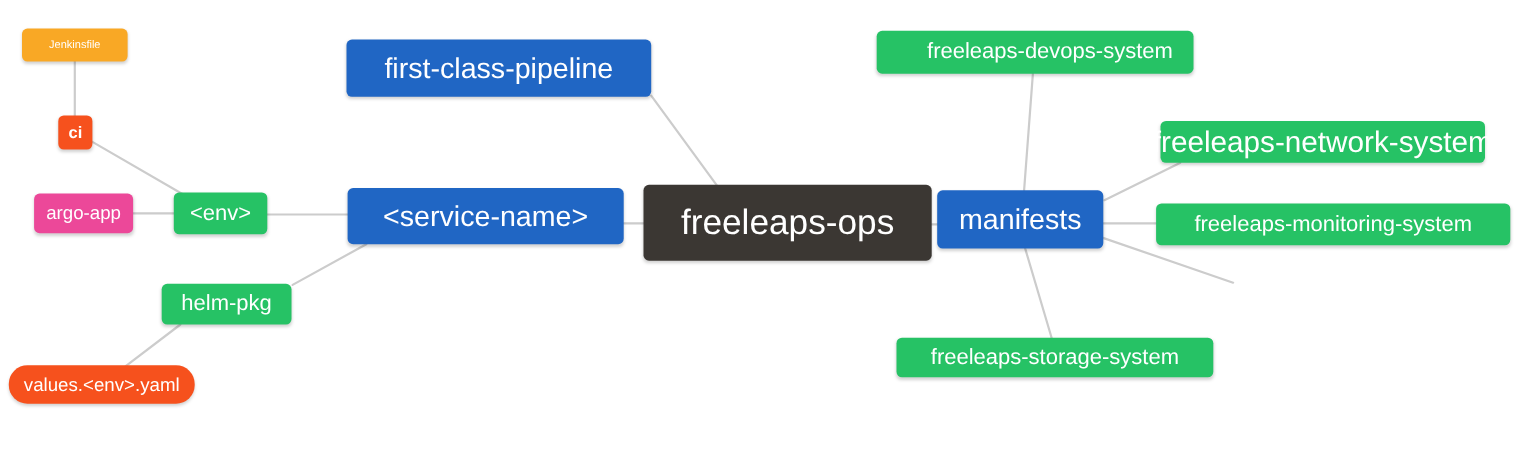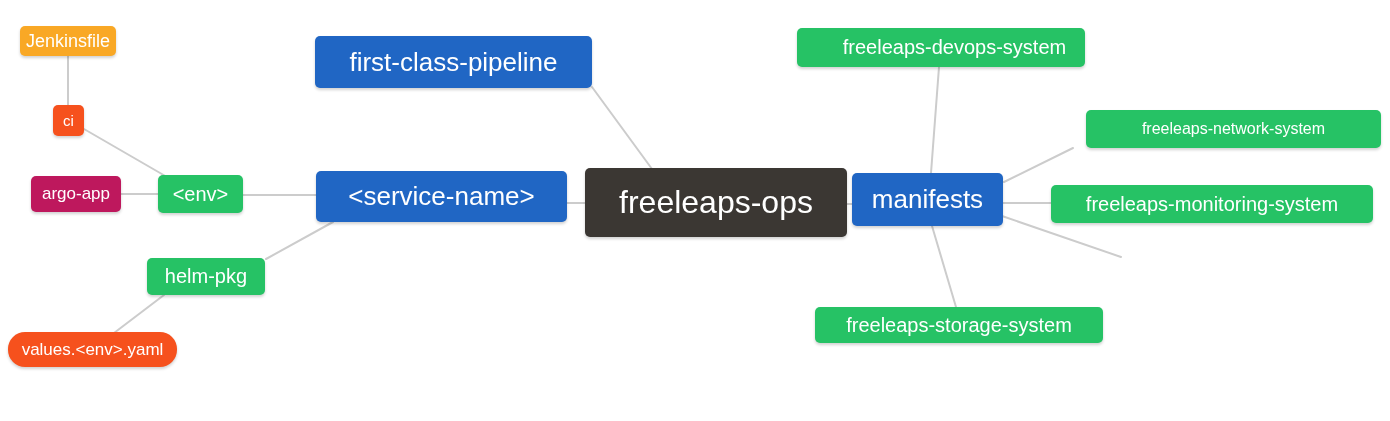--- a/index.html
+++ b/index.html
@@ -57,21 +57,21 @@
       <line x1="1002" y1="216" x2="1121" y2="257" stroke="#CCCCCC" stroke-width="2" stroke-linecap="round"></line>
       <line x1="932" y1="226" x2="956" y2="307" stroke="#CCCCCC" stroke-width="2" stroke-linecap="round"></line>
     </svg>
 
 <div class="node" style="left: 315px; top: 36px; width: 277px; height: 52px; font-size: 26px; background: rgb(32, 102, 196); color: rgb(255, 255, 255);">first-class-pipeline</div>
     <div class="node" style="left: 585px; top: 168px; width: 262px; height: 69px; font-size: 32px; background: rgb(59, 55, 51); color: rgb(255, 255, 255);">freeleaps-ops</div>
     <div class="node" style="left: 852px; top: 173px; width: 151px; height: 53px; font-size: 26px; background: rgb(32, 102, 196); color: rgb(255, 255, 255);">manifests</div>
     <div class="node" style="left: 316px; top: 171px; width: 251px; height: 51px; font-size: 26px; background: rgb(32, 102, 196); color: rgb(255, 255, 255);">&lt;service-name&gt;</div>
     <div class="node" style="left: 158px; top: 175px; width: 85px; height: 38px; font-size: 20px; background: rgb(38, 194, 101); color: rgb(255, 255, 255);">&lt;env&gt;</div>
     <div class="node" style="left: 147px; top: 258px; width: 118px; height: 37px; font-size: 20px; background: rgb(38, 194, 101); color: rgb(255, 255, 255);">helm-pkg</div>
-    <div class="node" style="left: 53px; top: 105px; width: 31px; height: 31px; font-size: 15px; background: rgb(246, 81, 29); color: rgb(255, 255, 255);">ci</div>
-    <div class="node" style="left: 31px; top: 176px; width: 90px; height: 36px; font-size: 17px; background: #be185d; color: rgb(255, 255, 255);">argo-app</div>
+    <div class="node" style="left: 53px; top: 105px; width: 31px; height: 31px; font-size: 15px; background: rgb(246, 81, 29); color: rgb(255, 255, 255); font-weight: bold;">ci</div>
+    <div class="node" style="left: 31px; top: 176px; width: 90px; height: 36px; font-size: 17px; background: #ec4899; color: rgb(255, 255, 255);">argo-app</div>
     <div class="node" style="left: 8px; top: 332px; width: 169px; height: 35px; font-size: 17px; background: rgb(246, 81, 29); color: rgb(255, 255, 255); border-radius: 17px;">values.&lt;env&gt;.yaml</div>
-    <div class="node" style="left: 20px; top: 26px; width: 96px; height: 30px; font-size: 18px; background: rgb(249, 168, 37); color: rgb(255, 255, 255);">Jenkinsfile</div>
+    <div class="node" style="left: 20px; top: 26px; width: 96px; height: 30px; font-size: 10px; background: rgb(249, 168, 37); color: rgb(255, 255, 255);">Jenkinsfile</div>
     <div class="node" style="left: 797px; top: 28px; width: 288px; height: 39px; font-size: 20px; background: rgb(38, 194, 101); color: rgb(255, 255, 255); padding-left: 27px;">freeleaps-devops-system</div>
-    <div class="node" style="left: 1055px; top: 110px; width: 295px; height: 38px; font-size: 16px; background: rgb(38, 194, 101); color: rgb(255, 255, 255); margin-left: 31px;">freeleaps-network-system</div>
+    <div class="node" style="left: 1055px; top: 110px; width: 295px; height: 38px; font-size: 27px; background: rgb(38, 194, 101); color: rgb(255, 255, 255);">freeleaps-network-system</div>
     <div class="node" style="left: 1051px; top: 185px; width: 322px; height: 38px; font-size: 20px; background: rgb(38, 194, 101); color: rgb(255, 255, 255);">freeleaps-monitoring-system</div>
     <div class="node" style="left: 815px; top: 307px; width: 288px; height: 36px; font-size: 20px; background: rgb(38, 194, 101); color: rgb(255, 255, 255);">freeleaps-storage-system</div>
   </div>
 
 </body></html>

